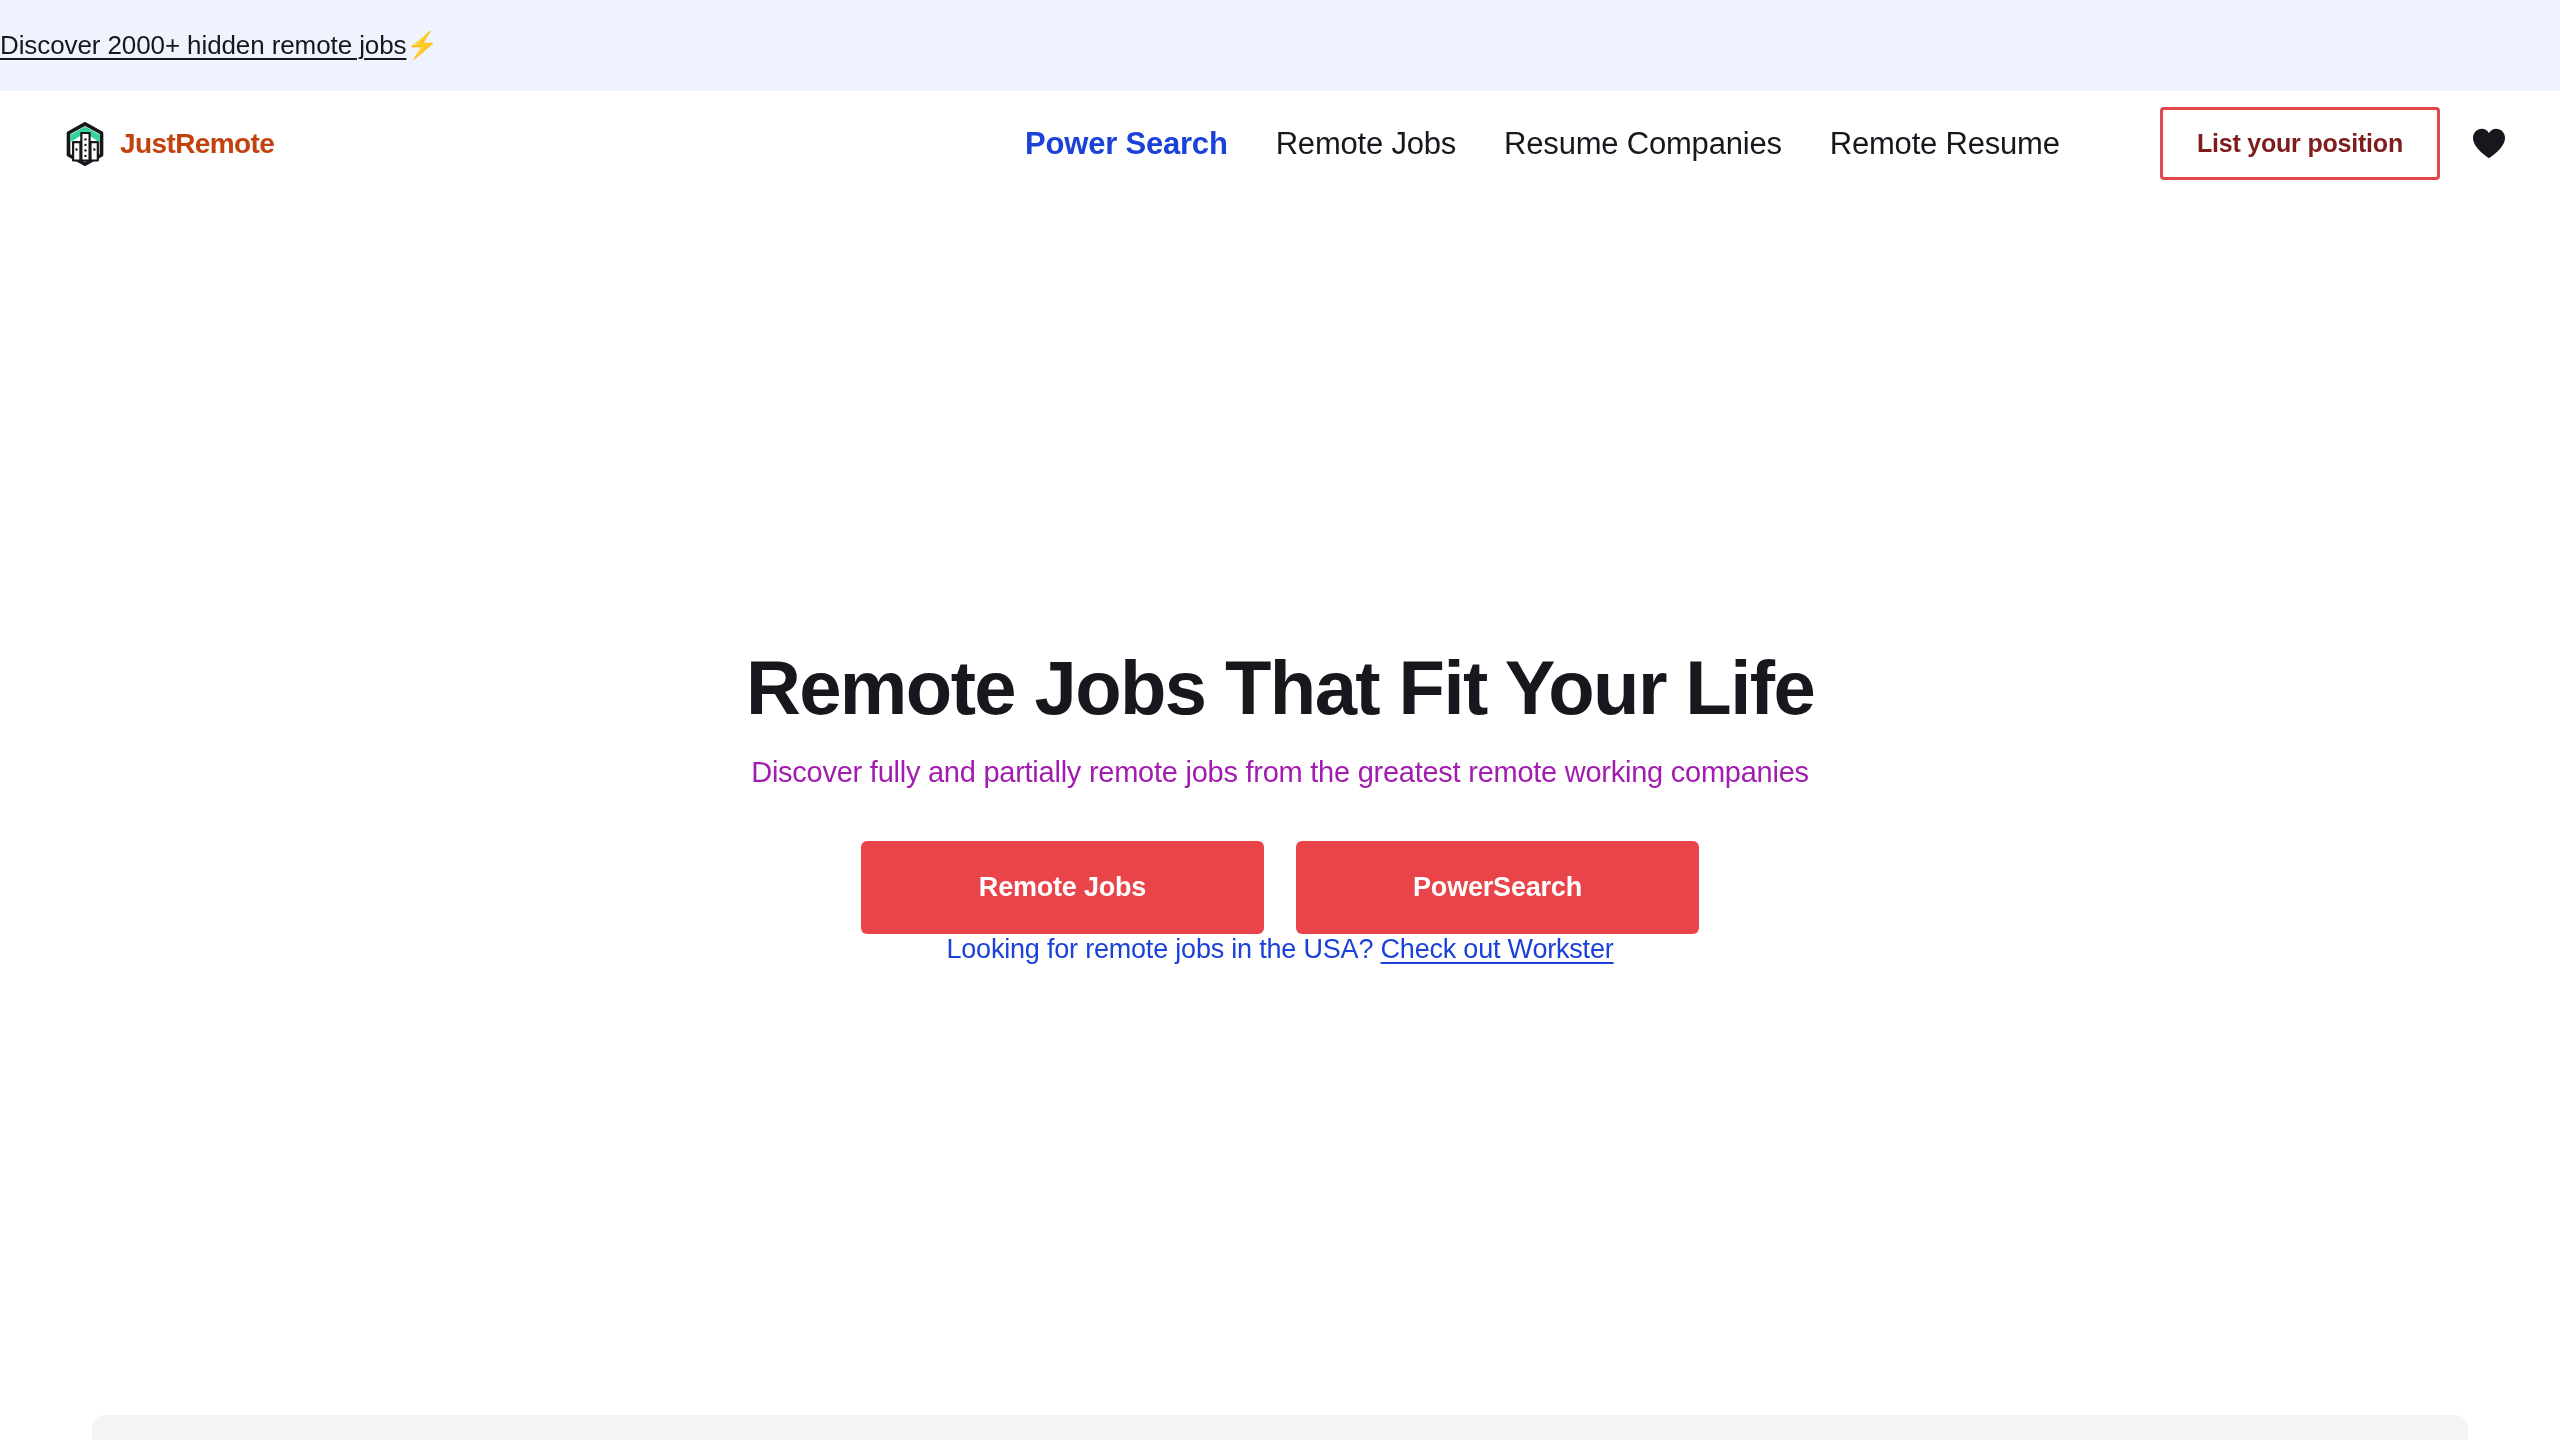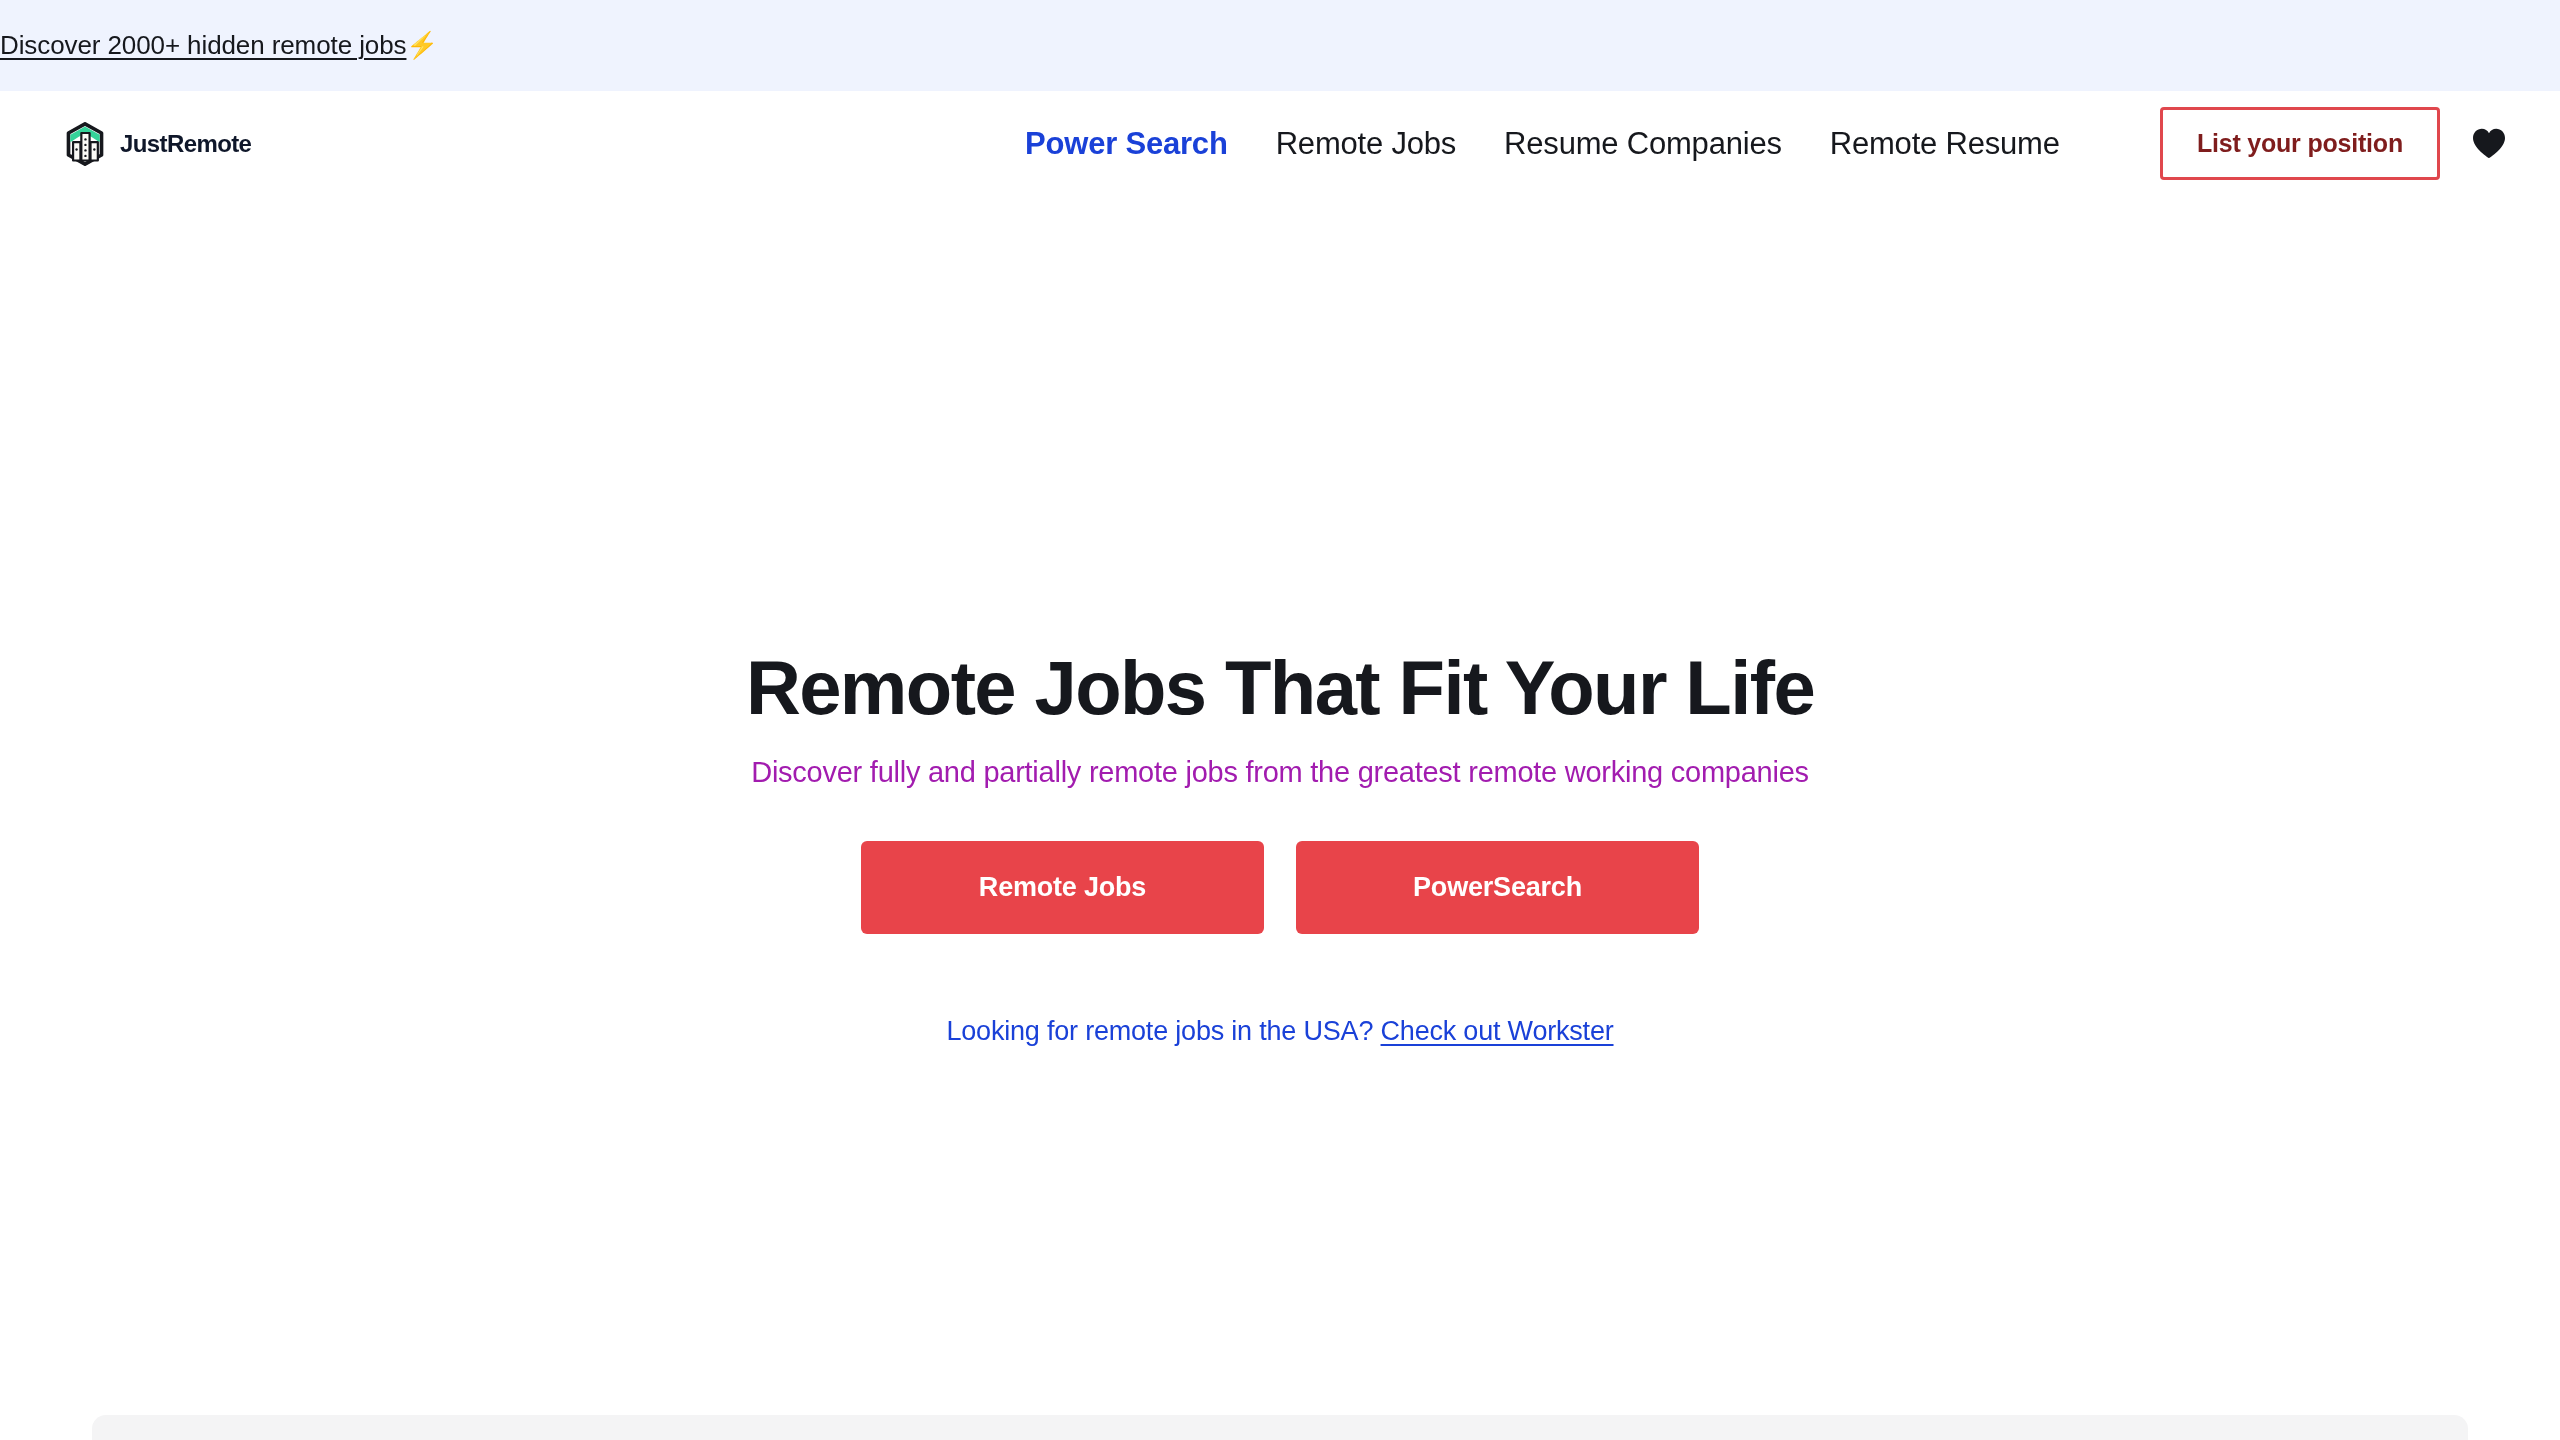--- a/index.html
+++ b/index.html
@@ -60,23 +60,23 @@
     gap: 14px;
     cursor: pointer;
   }
   .brand-mark {
     width: 42px;
     height: 44px;
     display: block;
     flex: none;
   }
   .brand-name {
-    font-size: 24px;
-    font-weight: bold;
-    color: #0f172a;
+    font-size: 28px;
+    font-weight: bold;
+    color: #c2410c;
     letter-spacing: -0.6px;
   }
 
   .main-nav {
     position: absolute;
     left: 1025px;
     top: 0;
     height: 105px;
     display: flex;
     align-items: center;
@@ -178,21 +178,20 @@
     height: 93px;
     min-width: 403px;
     display: flex;
     align-items: center;
     justify-content: center;
     cursor: pointer;
   }
   .cta-btn.is-secondary { min-width: 403px; }
 
   .hero-note {
-    margin-top: 82px;
     font-size: 27px;
     color: #1a41d8;
     letter-spacing: -0.2px;
     text-align: center;
   }
   .hero-note-link {
     color: #1a41d8;
     text-decoration: underline;
     text-underline-offset: 4px;
     text-decoration-thickness: 1.5px;

